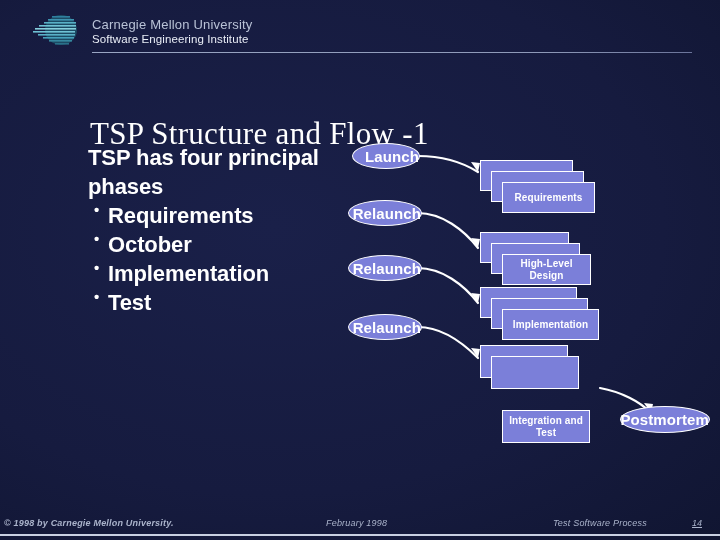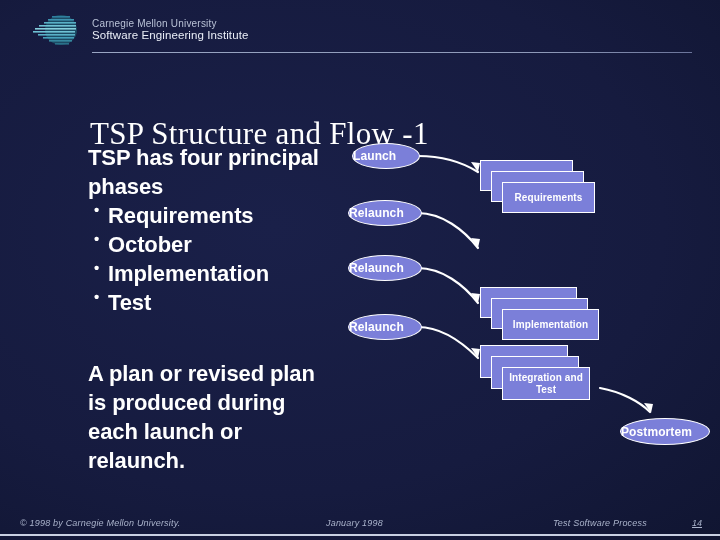--- a/index.html
+++ b/index.html
@@ -27,21 +27,21 @@
     position: absolute;
     left: 30px; top: 13px;
     width: 56px; height: 34px;
   }
   #logo-text {
     position: absolute;
     left: 92px; top: 18px;
     line-height: 1.12;
   }
   #logo-line1 {
-    font-size: 10px;
+    font-size: 13px;
     color: #b9c2d6;
     letter-spacing: .2px;
     font-weight: normal;
   }
   #logo-line2 {
     font-size: 11.5px;
     color: #e9edf6;
     font-weight: normal;
     letter-spacing: .1px;
   }
@@ -103,25 +103,25 @@
     position: absolute;
     left: 0; top: 0;
   }
 
   .oval {
     position: absolute;
     background: #7b7fd9;
     border: 1.5px solid #ffffff;
     border-radius: 50%;
     color: #ffffff;
-    font-size: 12px;
+    font-size: 15px;
     font-weight: bold;
     display: flex;
     align-items: center;
-    justify-content: flex-start;
+    justify-content: flex-end;
     letter-spacing: .1px;
     box-sizing: border-box;
     text-align: center;
   }
 
   .stack { position: absolute; }
   .stack .card {
     position: absolute;
     background: #7b7fd9;
     border: 1.5px solid #ffffff;
@@ -149,21 +149,21 @@
   }
   .footer-text {
     position: absolute;
     top: 518px;
     font-size: 9px;
     font-style: italic;
     color: #aab3cb;
     letter-spacing: .2px;
     white-space: nowrap;
   }
-  #footer-copyright { left: 20px; }
+  #footer-copyright { left: 4px; font-weight: bold; }
   #footer-date      { left: 326px; }
   #footer-course    { left: 553px; }
   #footer-page {
     position: absolute;
     top: 518px; left: 692px;
     font-size: 9px;
     font-style: italic;
     color: #aab3cb;
     text-decoration: underline;
   }
@@ -210,21 +210,20 @@
   <div class="body-block" id="block-phases">
     <div>TSP has four principal phases</div>
     <ul class="bullet-list">
       <li class="bullet-item">Requirements</li>
       <li class="bullet-item">October</li>
       <li class="bullet-item">Implementation</li>
       <li class="bullet-item">Test</li>
     </ul>
   </div>
 
-  <div class="body-block" id="block-plan">A plan or revised plan is produced during each launch or relaunch.</div>
 
   <div id="diagram">
 
     <svg id="arrow-svg" width="720" height="540" xmlns="http://www.w3.org/2000/svg">
       <g fill="none" stroke="#ffffff" stroke-width="2.2" stroke-linecap="round">
         <path d="M 418 156 C 440 156, 462 162, 478 172"></path>
         <path d="M 418 213 C 442 213, 464 230, 478 248"></path>
         <path d="M 418 268 C 442 268, 464 285, 478 303"></path>
         <path d="M 418 327 C 442 327, 464 344, 478 358"></path>
         <path d="M 600 388 C 622 392, 640 402, 650 412"></path>
@@ -243,50 +242,57 @@
     </div>
     <div class="oval" style="left:348px; top:200px; width:74px; height:26px;">
       <span>Relaunch</span>
     </div>
     <div class="oval" style="left:348px; top:255px; width:74px; height:26px;">
       <span>Relaunch</span>
     </div>
     <div class="oval" style="left:348px; top:314px; width:74px; height:26px;">
       <span>Relaunch</span>
     </div>
-    <div class="oval" style="left:620px; top:418px; width:90px; height:27px;">
+    <div class="oval" style="left:620px; top:406px; width:90px; height:27px;">
       <span>Postmortem</span>
     </div>
 
     <div class="stack" style="left:480px; top:160px; width:120px; height:62px;">
       <div class="card c1" style="width:93px; height:31px;"></div>
       <div class="card c2" style="width:93px; height:31px;"></div>
       <div class="card c3" style="width:93px; height:31px;">
         <span>Requirements</span>
       </div>
     </div>
 
+    <div class="stack" style="left:480px; top:232px; width:120px; height:62px;">
+      <div class="card c1" style="width:89px; height:31px;"></div>
+      <div class="card c2" style="width:89px; height:31px;"></div>
+      <div class="card c3" style="width:89px; height:31px;">
+        <span>High-Level Design</span>
+      </div>
+    </div>
 
     <div class="stack" style="left:480px; top:287px; width:125px; height:62px;">
       <div class="card c1" style="width:97px; height:31px;"></div>
       <div class="card c2" style="width:97px; height:31px;"></div>
       <div class="card c3" style="width:97px; height:31px;">
         <span>Implementation</span>
       </div>
     </div>
 
     <div class="stack" style="left:480px; top:345px; width:122px; height:64px;">
       <div class="card c1" style="width:88px; height:33px;"></div>
       <div class="card c2" style="width:88px; height:33px;"></div>
-      <div class="card c3" style="width:88px; height:33px;">
+      <div class="card c3" style="width:88px; height:33px;margin-top:43px;">
         <span>Integration and Test</span>
       </div>
     </div>
 
   </div>
 
   <div class="footer-text" id="footer-copyright">© 1998 by Carnegie Mellon University.</div>
-  <div class="footer-text" id="footer-date">January 1998</div>
+  <div class="footer-text" id="footer-date">February 1998</div>
   <div class="footer-text" id="footer-course">Test Software Process</div>
   <div id="footer-page">14</div>
   <div id="footer-rule"></div>
 
 </div>
 
 </body></html>

